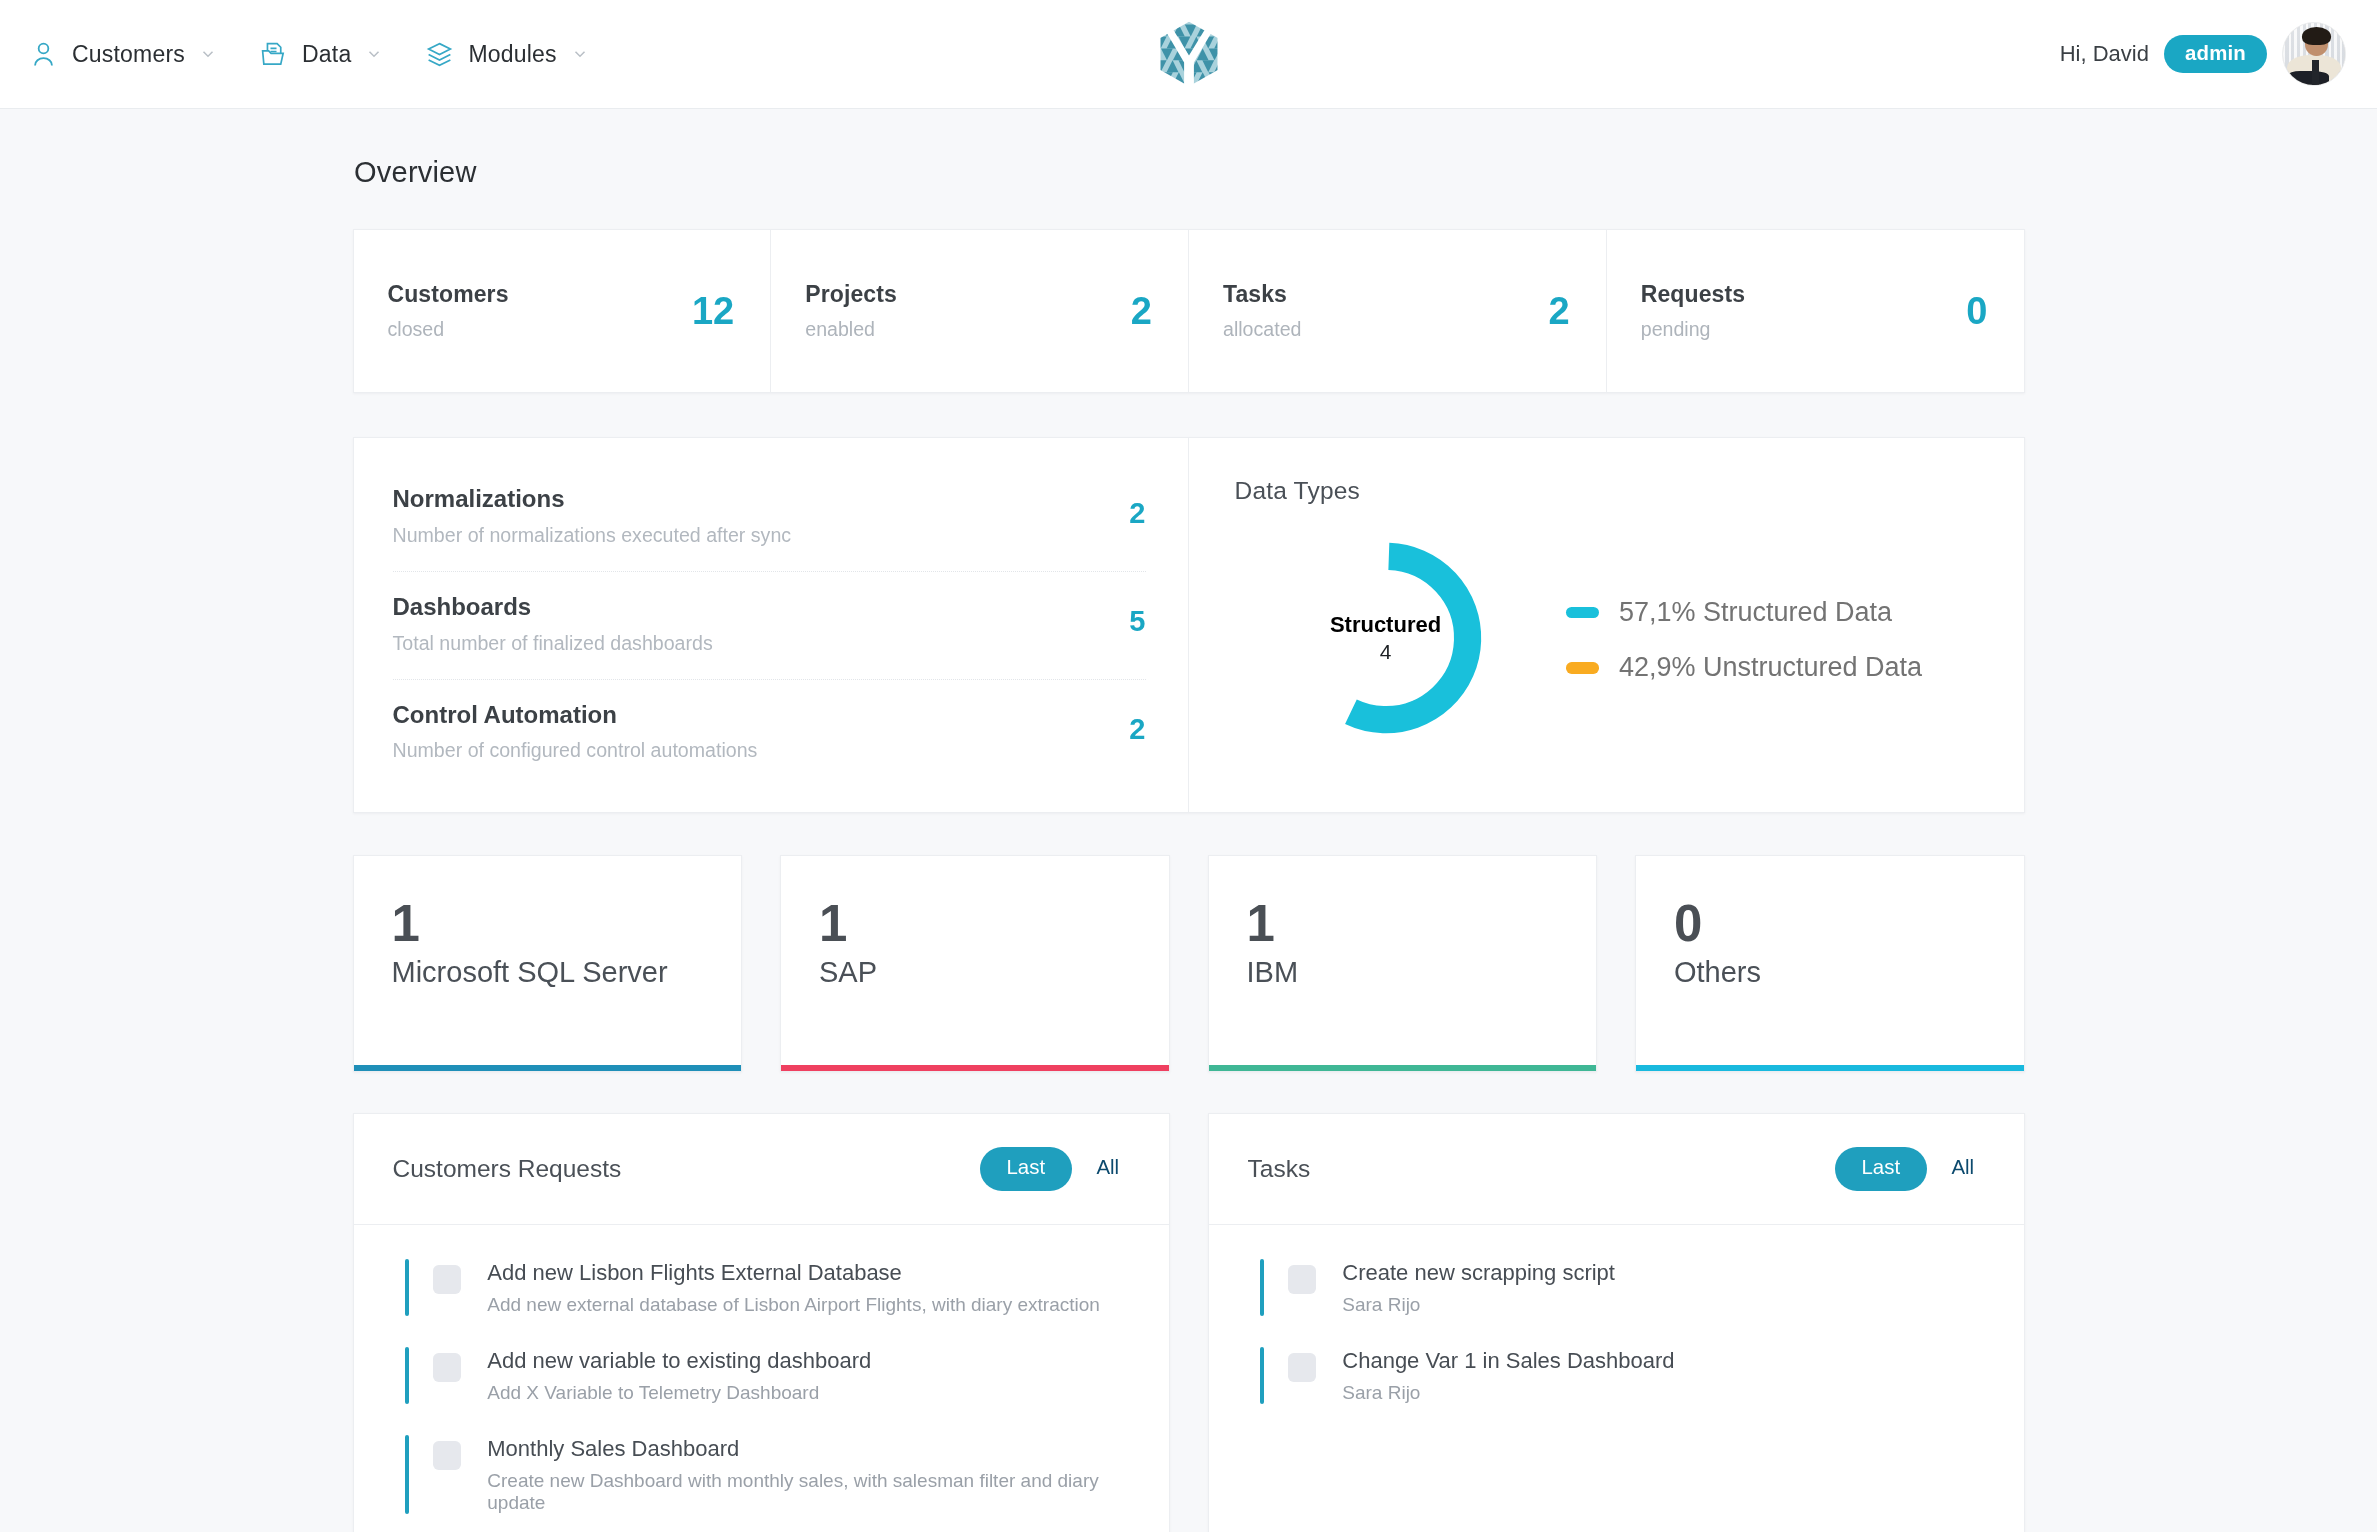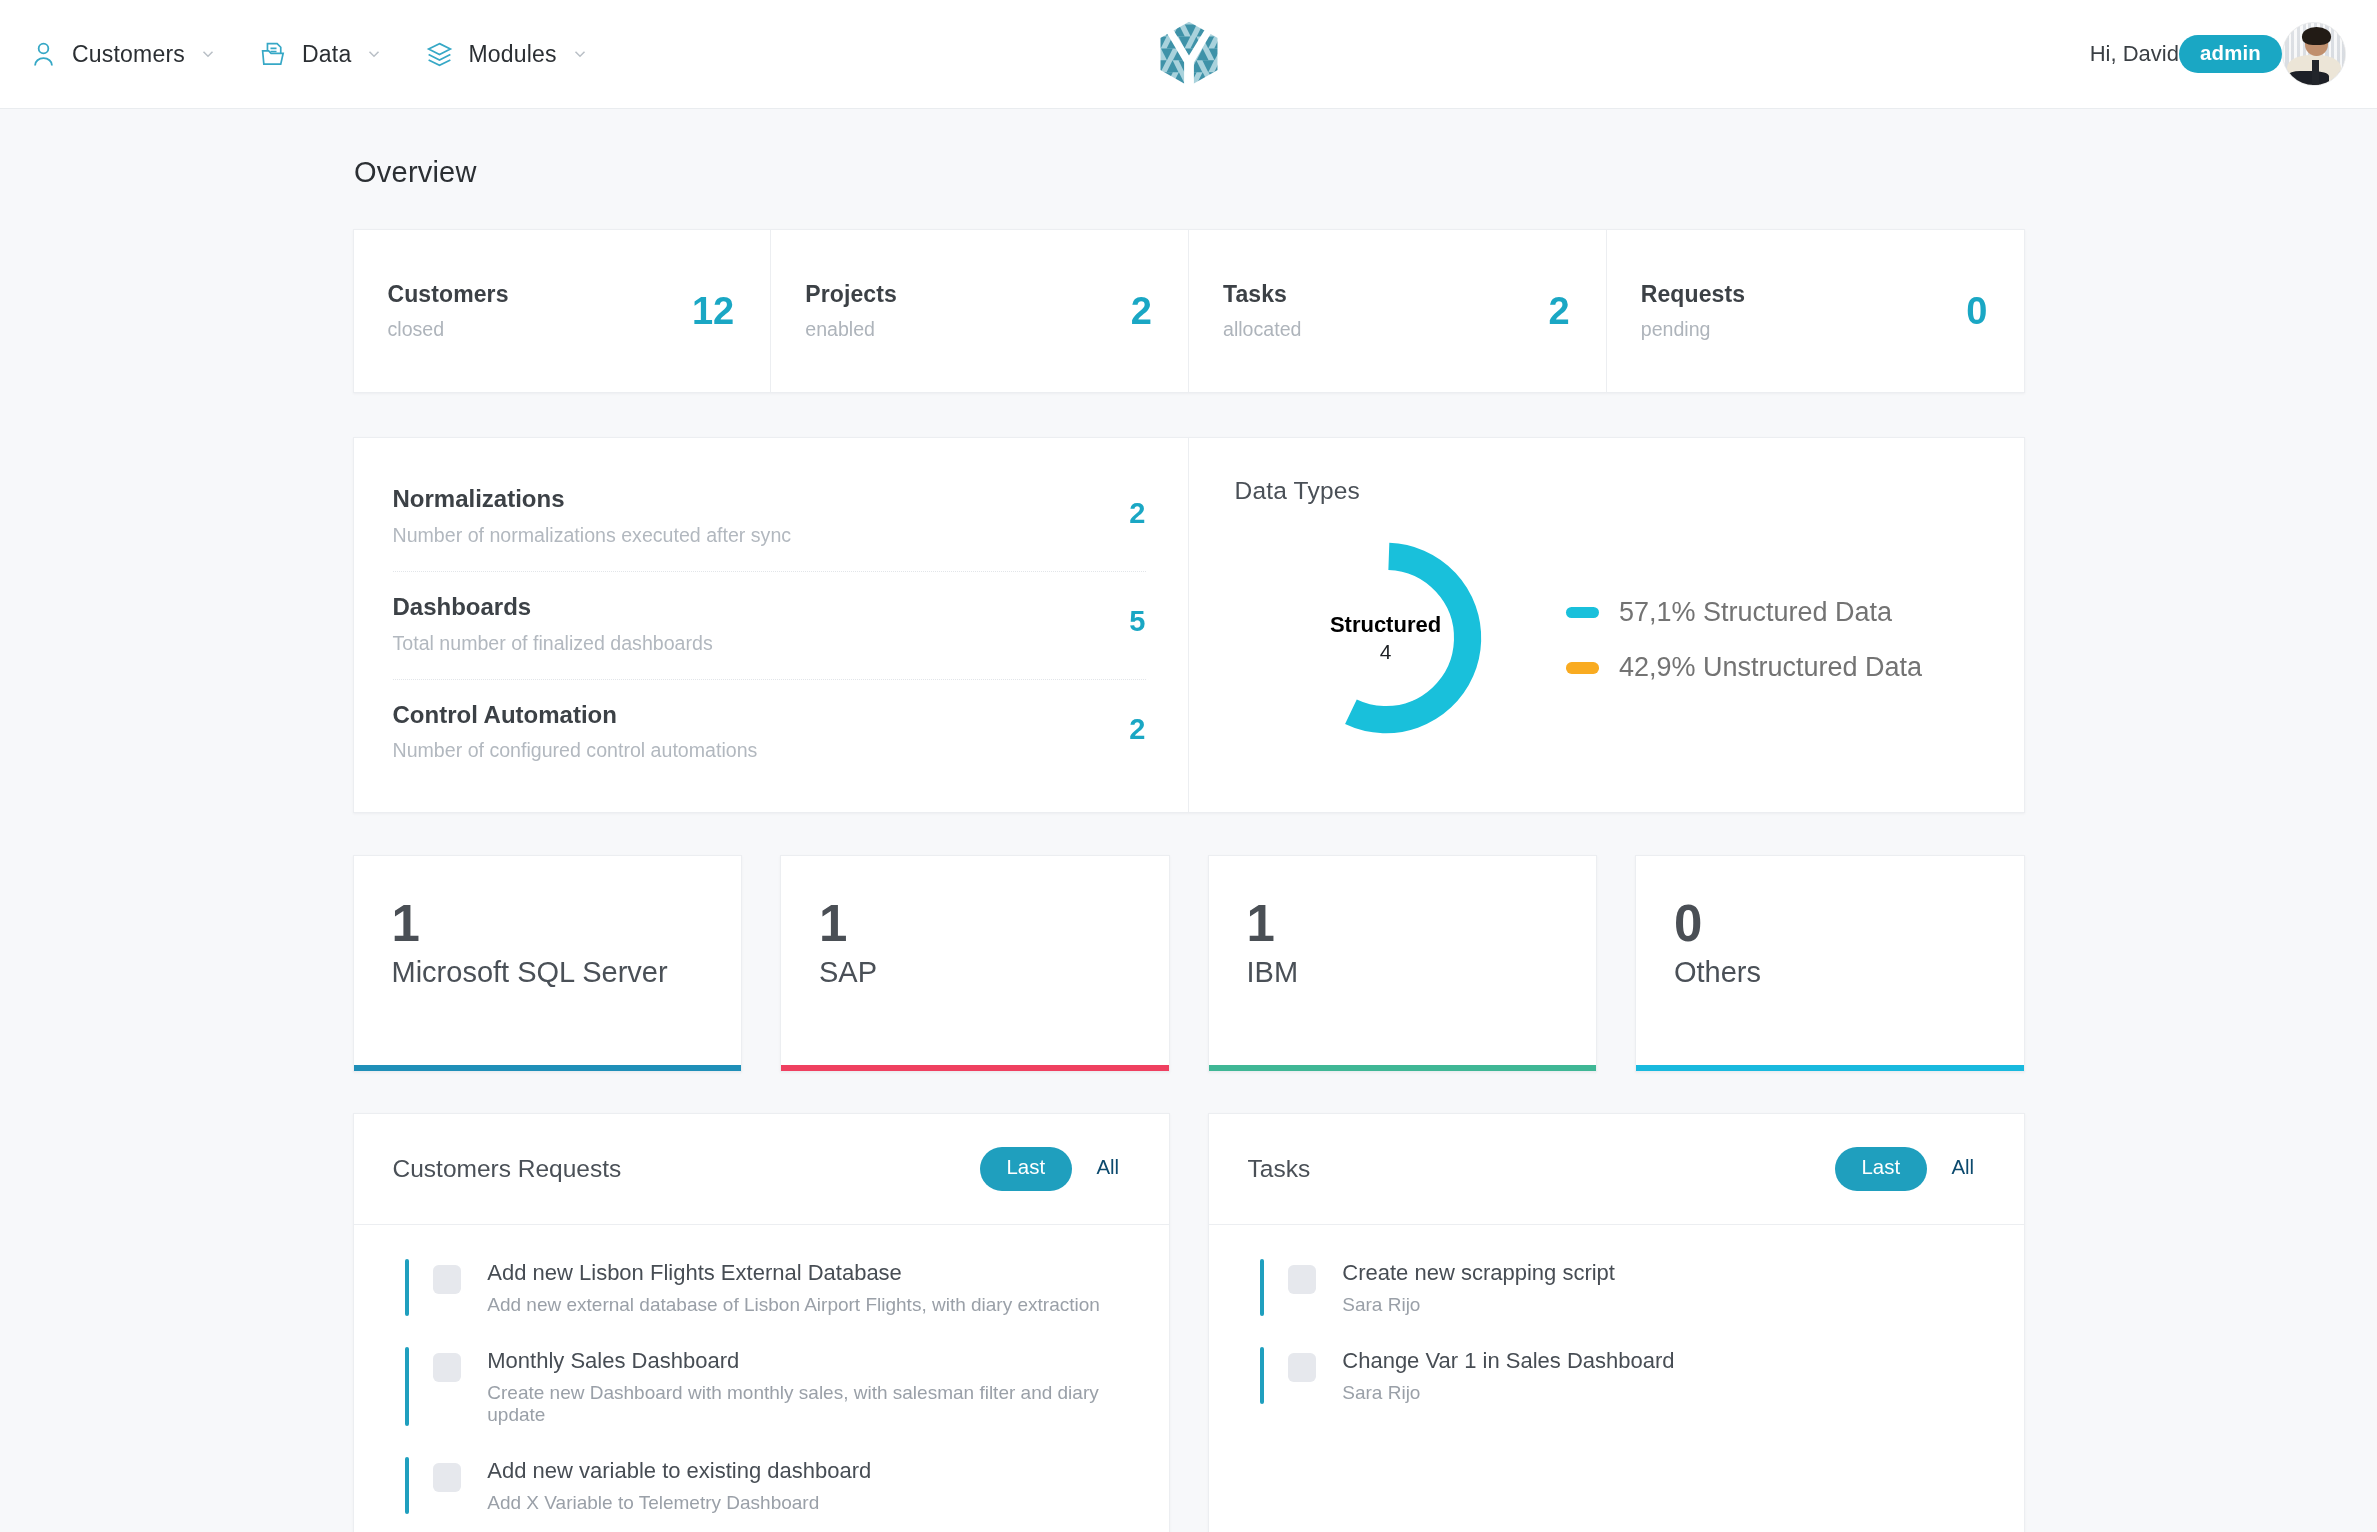--- a/index.html
+++ b/index.html
@@ -49,21 +49,21 @@
     width: 70px; height: 70px;
   }
 
   .user-area {
     position: absolute;
     right: 31px;
     top: 50%;
     transform: translateY(-50%);
     display: flex;
     align-items: center;
-    gap: 0;
+    gap: 15px;
   }
   .greeting { font-size: 22px; color: #3a3f44; white-space: nowrap; }
   .role-badge {
     background: #1aa7c4;
     color: #ffffff;
     font-size: 20.4px;
     font-weight: bold;
     border-radius: 816px;
     padding: 6.5px 21px 8.2px;
     letter-spacing: 0.2px;
@@ -523,31 +523,31 @@
             <span class="item-texts">
               <span class="item-title">Add new Lisbon Flights External Database</span>
               <span class="item-sub">Add new external database of Lisbon Airport Flights, with diary extraction</span>
             </span>
           </div>
 
           <div class="list-item">
             <span class="item-bar"></span>
             <span class="item-check"></span>
             <span class="item-texts">
-              <span class="item-title">Monthly Sales Dashboard</span>
-              <span class="item-sub">Create new Dashboard with monthly sales, with salesman filter and diary update</span>
+              <span class="item-title">Add new variable to existing dashboard</span>
+              <span class="item-sub">Add X Variable to Telemetry Dashboard</span>
             </span>
           </div>
 
           <div class="list-item">
             <span class="item-bar"></span>
             <span class="item-check"></span>
             <span class="item-texts">
-              <span class="item-title">Add new variable to existing dashboard</span>
-              <span class="item-sub">Add X Variable to Telemetry Dashboard</span>
+              <span class="item-title">Monthly Sales Dashboard</span>
+              <span class="item-sub">Create new Dashboard with monthly sales, with salesman filter and diary update</span>
             </span>
           </div>
         </div>
       </div>
 
       <div class="list-card">
         <div class="list-head">
           <div class="list-title">Tasks</div>
           <div class="toggle">
             <span class="pill active">Last</span>

